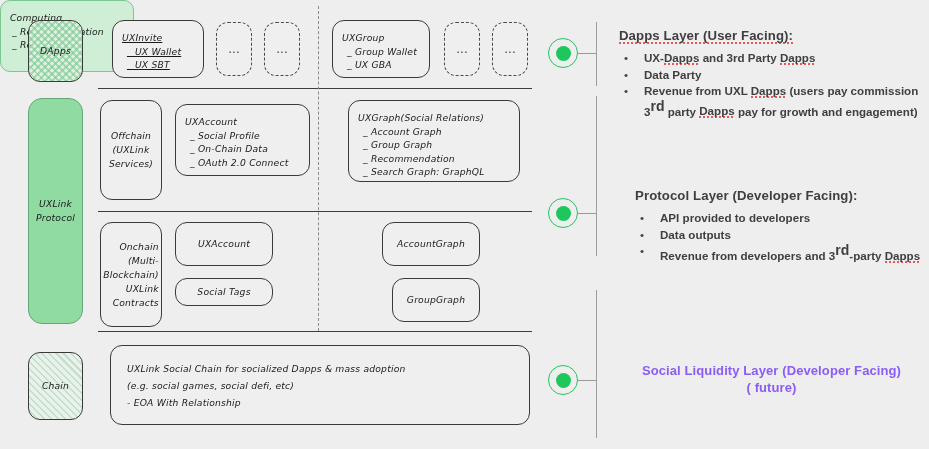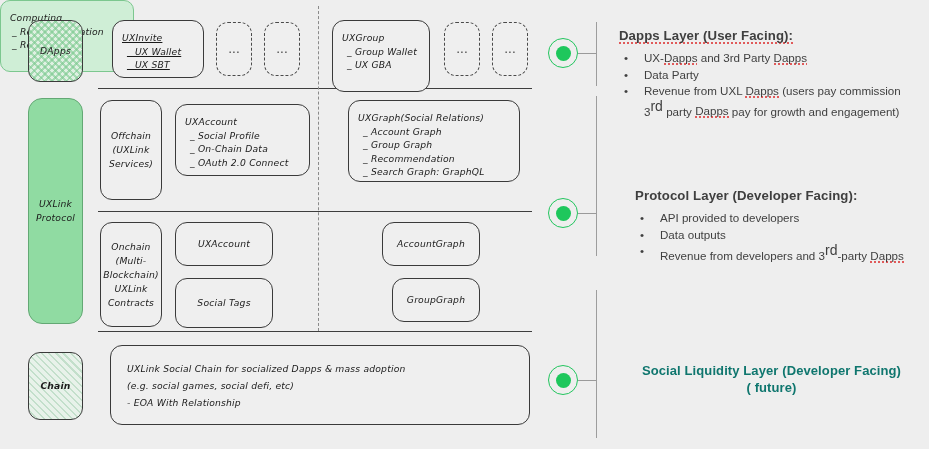--- a/index.html
+++ b/index.html
@@ -43,21 +43,20 @@
   }
   .lbl-proto{
     background:#90dba2;
     border-color:#63a874;
   }
   .lbl-chain{
     background:
       repeating-linear-gradient(45deg, rgba(150,200,165,.45) 0 1.5px, rgba(255,255,255,0) 1.5px 5px),
       #e8f2ea;
     border-color:#3a3a3a;
-    font-weight:bold;
   }
 
   .green-node{
     background:#cfeed6;
     border:1.6px solid #7cc78f;
     border-radius:10px;
   }
 
   
   .hdiv{position:absolute;height:0;border-top:1.6px solid #3d3d3d;}
@@ -81,29 +80,29 @@
   .bracket{position:absolute;width:0;border-left:1.3px solid #9d9d9d;}
 
   
   .panel{position:absolute;left:619px;width:305px;}
   .panel h3{
     margin:0 0 7px 0;
     font-family:"Liberation Sans", sans-serif;
     font-size:13.2px;font-weight:bold;color:#3f3f3f;
     letter-spacing:.1px;
   }
-  .panel h3.muted{color:#0f766e;text-align:center;font-size:13px;line-height:17px;}
+  .panel h3.muted{color:#8b5cf6;text-align:center;font-size:13px;line-height:17px;}
   .bul{
     display:flex;align-items:flex-start;
     font-family:"Liberation Sans", sans-serif;
     font-size:11.6px;color:#3f3f3f;line-height:15.5px;
     margin-bottom:1px;
   }
   .bul .mk{width:20px;flex:0 0 20px;text-align:left;padding-left:5px;}
-  .bul .tx{flex:1;}
+  .bul .tx{flex:1;font-weight:bold;}
   .sq{
     background-image:linear-gradient(90deg,#e05a5a 0 2px,transparent 2px 4px);
     background-repeat:repeat-x;
     background-position:0 100%;
     background-size:4px 2px;
     padding-bottom:1px;
   }
   sup{font-size:14px;vertical-align:super;}
   .line{display:block;}
 </style>
@@ -140,21 +139,21 @@
     </div>
   </div>
 
   <div class="hbox dashed ctr ellipsis" style="left:216px;top:22px;width:36px;height:54px;">
     <span>...</span>
   </div>
   <div class="hbox dashed ctr ellipsis" style="left:264px;top:22px;width:36px;height:54px;">
     <span>...</span>
   </div>
 
-  <div class="hbox pad hand" style="left:332px;top:20px;width:98px;height:72px;">
+  <div class="hbox pad hand" style="left:332px;top:20px;width:98px;height:58px;">
     <div>UXGroup</div>
     <div style="padding-left:5px;">
       <div>_ Group Wallet</div>
       <div>_ UX GBA</div>
     </div>
   </div>
 
   <div class="hbox dashed ctr ellipsis" style="left:444px;top:22px;width:36px;height:54px;">
     <span>...</span>
   </div>
@@ -183,34 +182,34 @@
     <div>UXGraph(Social Relations)</div>
     <div style="padding-left:5px;">
       <div>_ Account Graph</div>
       <div>_ Group Graph</div>
       <div>_ Recommendation</div>
       <div>_ Search Graph: GraphQL</div>
     </div>
   </div>
 
   <div class="hbox ctr hand" style="left:100px;top:222px;width:62px;height:105px;">
-    <div style="line-height:14px;">
+    <div style="line-height:14px;text-align:right;">
       <span class="line">Onchain</span>
       <span class="line">(Multi-</span>
       <span class="line">Blockchain)</span>
       <span class="line">UXLink</span>
       <span class="line">Contracts</span>
     </div>
   </div>
 
   <div class="hbox ctr hand" style="left:175px;top:222px;width:98px;height:44px;">
     <span>UXAccount</span>
   </div>
 
-  <div class="hbox ctr hand" style="left:175px;top:278px;width:98px;height:50px;">
+  <div class="hbox ctr hand" style="left:175px;top:278px;width:98px;height:28px;">
     <span>Social Tags</span>
   </div>
 
   <div class="hbox ctr hand" style="left:382px;top:222px;width:98px;height:44px;">
     <span>AccountGraph</span>
   </div>
 
   <div class="hbox ctr hand" style="left:392px;top:278px;width:88px;height:44px;">
     <span>GroupGraph</span>
   </div>

